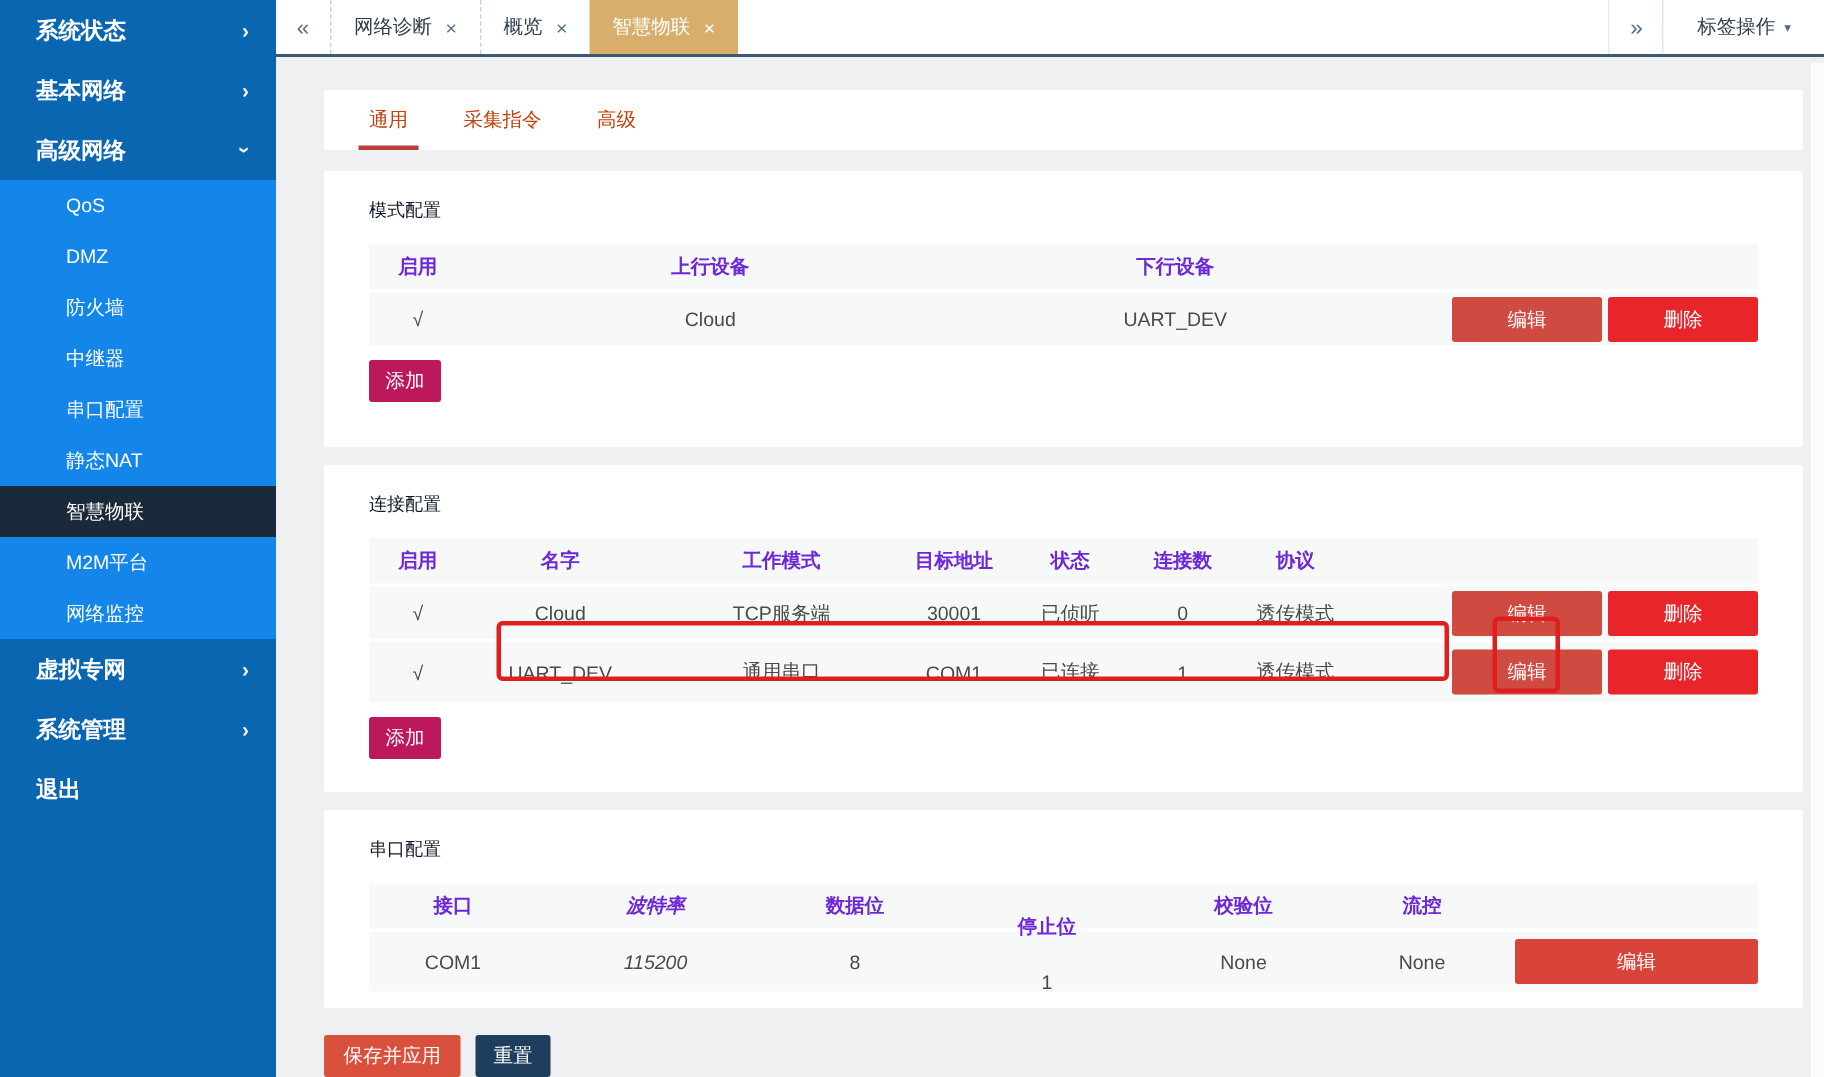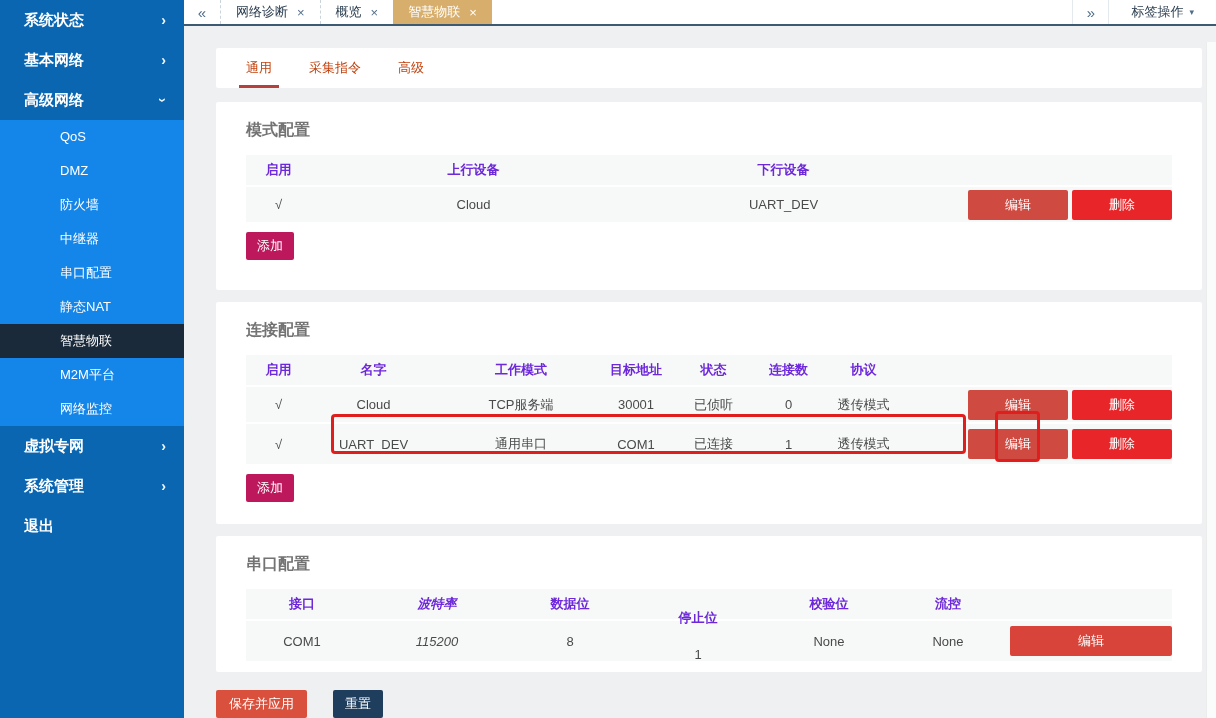--- a/index.html
+++ b/index.html
@@ -7,21 +7,21 @@
     font-family:"Liberation Sans","DejaVu Sans",sans-serif; }
   .app { position:relative; display:flex; width:1216px; height:718px; background:#eff0f1; }
 
   
   .sidebar { width:184px; flex-shrink:0; background:#0a66b1; color:#fff; }
   .side-item { height:40px; display:flex; align-items:center; justify-content:space-between;
     padding:0 18px 0 24px; font-weight:bold; font-size:15px; cursor:pointer; }
   .chev { font-size:14px; font-weight:bold; opacity:.95; line-height:1; }
   .chev.down { display:inline-block; transform:rotate(90deg); }
   .submenu { background:#1486e9; }
-  .sub-item { height:34px; line-height:34px; padding-left:60px; font-size:13px; cursor:pointer; }
+  .sub-item { height:34px; line-height:34px; padding-left:44px; font-size:13px; cursor:pointer; }
   .sub-item.active { background:#1b2a3a; }
 
   
   .main { flex:1; display:flex; flex-direction:column; min-width:0; }
 
   .topbar { height:40px; background:#fff; border-bottom:2px solid #3d5a73;
     display:flex; align-items:stretch; font-size:13px; color:#2c3e50; }
   .tb-btn { width:36px; display:flex; align-items:center; justify-content:center;
     color:#4f6d89; font-size:15px; cursor:pointer; }
   .tb-sep { border-left:1px solid #e4e9ee; }
@@ -40,21 +40,21 @@
 
   
   .tabstrip { height:40px; margin-bottom:14px; display:flex; align-items:stretch; padding:0 30px; }
   .ctab { display:flex; align-items:center; margin-right:37px; font-size:13px; color:#c2410c;
     position:relative; cursor:pointer; }
   .ctab.active::after { content:""; position:absolute; left:-7px; right:-7px; bottom:0;
     height:3px; background:#b5413c; }
 
   
   .section { padding:14px 30px 0 30px; margin-bottom:12px; }
-  .sec-title { font-size:16px; font-weight:bold; color:#737373; padding:4px 0 14px; }
+  .sec-title { font-size:12px; font-weight:normal; color:#0f172a; padding:4px 0 14px; }
   .tbl { background:#f7f8f8; }
   .tr { display:flex; align-items:center; }
   .tr + .tr { border-top:2px solid #fff; }
   .tr.hdr { height:30px; font-weight:bold; color:#6d28d9; }
   .tr.data { height:37px; color:#4a4a4a; }
   .tr.data.tall { height:42px; }
   .td { text-align:center; font-size:13px; flex-shrink:0; }
   .acts { margin-left:auto; display:flex; gap:4px; padding-right:0; }
   .btn { border:none; color:#fff; font-size:13px; cursor:pointer; border-radius:2px;
     font-family:inherit; }
@@ -70,21 +70,21 @@
   .m-c1{width:65px;} .m-c2{width:325px;} .m-c3{width:295px;}
   
   .c-c1{width:65px;} .c-c2{width:125px;} .c-c3{width:170px;} .c-c4{width:60px;}
   .c-c5{width:95px;} .c-c6{width:55px;} .c-c7{width:95px;}
   
   .s-c1{width:112px;} .s-c2{width:158px;font-style:italic;} .s-c3{width:108px;} .s-c4{width:148px;margin-top:27px;}
   .s-c5{width:114px;} .s-c6{width:124px;}
 
   .footer { display:flex; gap:10px; margin-top:18px; padding-right:2px; }
   .btn-save { background:#d9503c; height:28px; padding:0 13px; }
-  .btn-reset { background:#1f3e5e; height:28px; padding:0 12px;margin-left:16px; }
+  .btn-reset { background:#1f3e5e; height:28px; padding:0 12px; }
 
   
   .ann { position:absolute; border:3px solid #e01e1e; border-radius:4px; pointer-events:none; }
   .ann-row  { left:331px; top:414px; width:635px; height:40px; }
   .ann-edit { left:995px; top:411px; width:45px;  height:51px; }
 
   .scroll-track { position:absolute; right:0; top:42px; width:10px; height:676px;
     background:#fafbfb; border-left:1px solid #ececec; }
 </style>
 </head>

